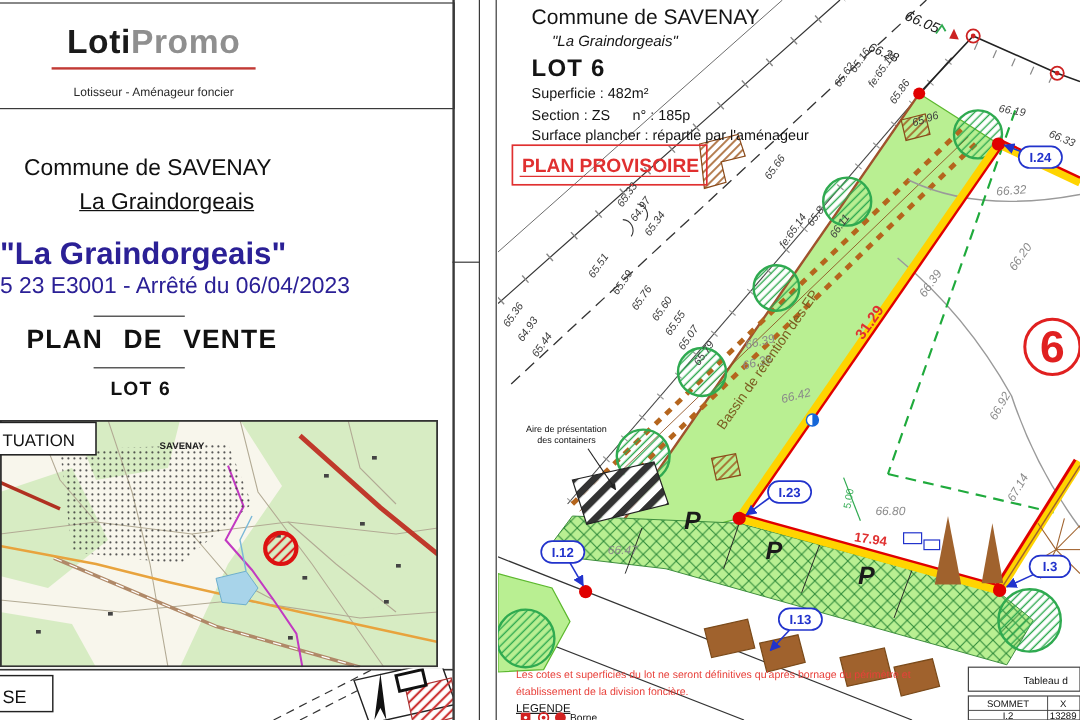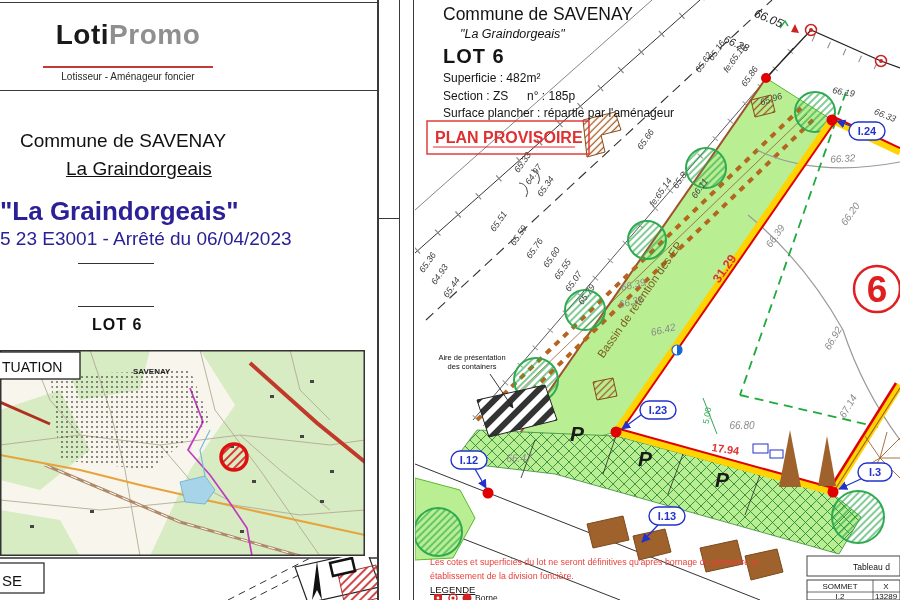--- a/index.html
+++ b/index.html
@@ -9,23 +9,23 @@
   .lp-dept{top:98px;left:0;font-size:20px;letter-spacing:.5px;color:#1a1a1a;white-space:nowrap;}
   .lp-commune{top:130px;left:20px;font-size:19px;}
   .lp-place{top:158px;left:66px;font-size:19px;text-decoration:underline;}
   .lp-title{top:196px;left:0;font-size:26px;font-weight:bold;color:#2b2096;white-space:nowrap;}
   .lp-permit{top:228px;left:0;font-size:19px;font-weight:normal;color:#2b2096;white-space:nowrap;}
   .rule{height:0;border-top:1.4px solid #333;}
   .lp-pdv{top:270px;left:22px;font-size:22px;font-weight:bold;word-spacing:10px;letter-spacing:1px;}
   .lp-lot{top:316px;left:92px;font-size:16px;font-weight:bold;letter-spacing:1px;}
   .logo-box{top:2px;left:-20px;width:397px;height:87px;border:1.5px solid #3a3a3a;}
   .logo-inner{position:absolute;left:62px;top:16px;width:170px;text-align:center;}
-  .logo-word{font-size:28px;font-weight:bold;letter-spacing:.5px;border-bottom:2.5px solid #c23a35;padding-bottom:15px;}
+  .logo-word{font-size:28px;font-weight:bold;letter-spacing:.5px;border-bottom:2.5px solid #c23a35;padding-bottom:5px;}
   .logo-black{color:#1a1a1a;} .logo-gray{color:#8f8f8f;}
-  .logo-tag{font-size:10px;margin-top:3px;color:#2a2a2a;}
+  .logo-tag{font-size:10px;margin-top:14px;color:#2a2a2a;}
   .vline{background:#3a3a3a;width:1.5px;top:0;height:600px;}
   svg text{font-family:"Liberation Sans",sans-serif;}
   .ev{fill:#3f3f3f;font-size:9px;font-style:italic;}
   .evk{fill:#222;font-style:italic;}
   .evg{fill:#8a8a8a;font-size:10px;font-style:italic;}
 </style>
 </head>
 <body>
 
 <div class="page">
@@ -35,20 +35,21 @@
       <div class="logo-inner">
         <div class="logo-word"><span class="logo-black">Loti</span><span class="logo-gray">Promo</span></div>
         <div class="logo-tag">Lotisseur - Aménageur foncier</div>
       </div>
     </div>
     <div class="abs lp-commune">Commune de SAVENAY</div>
     <div class="abs lp-place">La Graindorgeais</div>
     <div class="abs lp-title">"La Graindorgeais"</div>
     <div class="abs lp-permit">5 23 E3001 - Arrêté du 06/04/2023</div>
     <div class="abs rule" style="top:263px;left:78px;width:76px;"></div>
+    <div class="abs lp-pdv">PLAN DE VENTE</div>
     <div class="abs rule" style="top:306px;left:78px;width:76px;"></div>
     <div class="abs lp-lot">LOT 6</div>
 
     <svg class="abs" style="left:0;top:350px;" width="365" height="206" viewBox="0 0 365 206">
       <defs>
         <pattern id="hRm" width="6" height="6" patternTransform="rotate(45)" patternUnits="userSpaceOnUse">
             <path d="M3,0 V6" stroke="#dd2222" stroke-width="1.8"></path>
           </pattern>
         <pattern id="dotsT" width="5" height="5" patternUnits="userSpaceOnUse">
             <circle cx="2" cy="2" r="0.9" fill="#3a3a3a"></circle>

